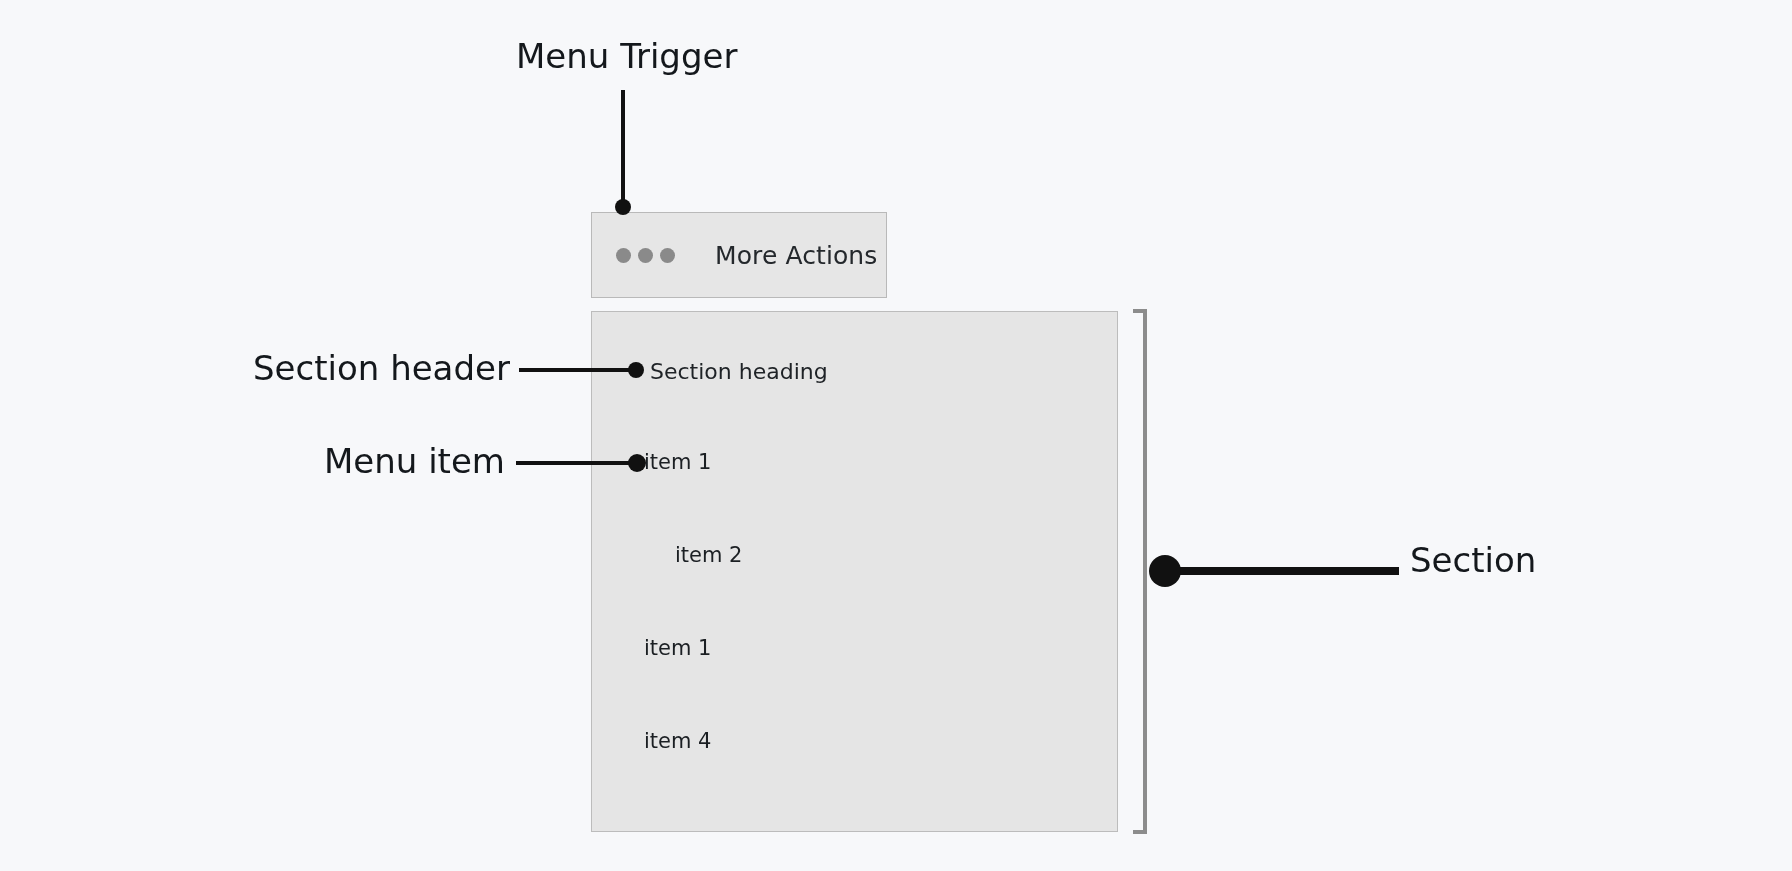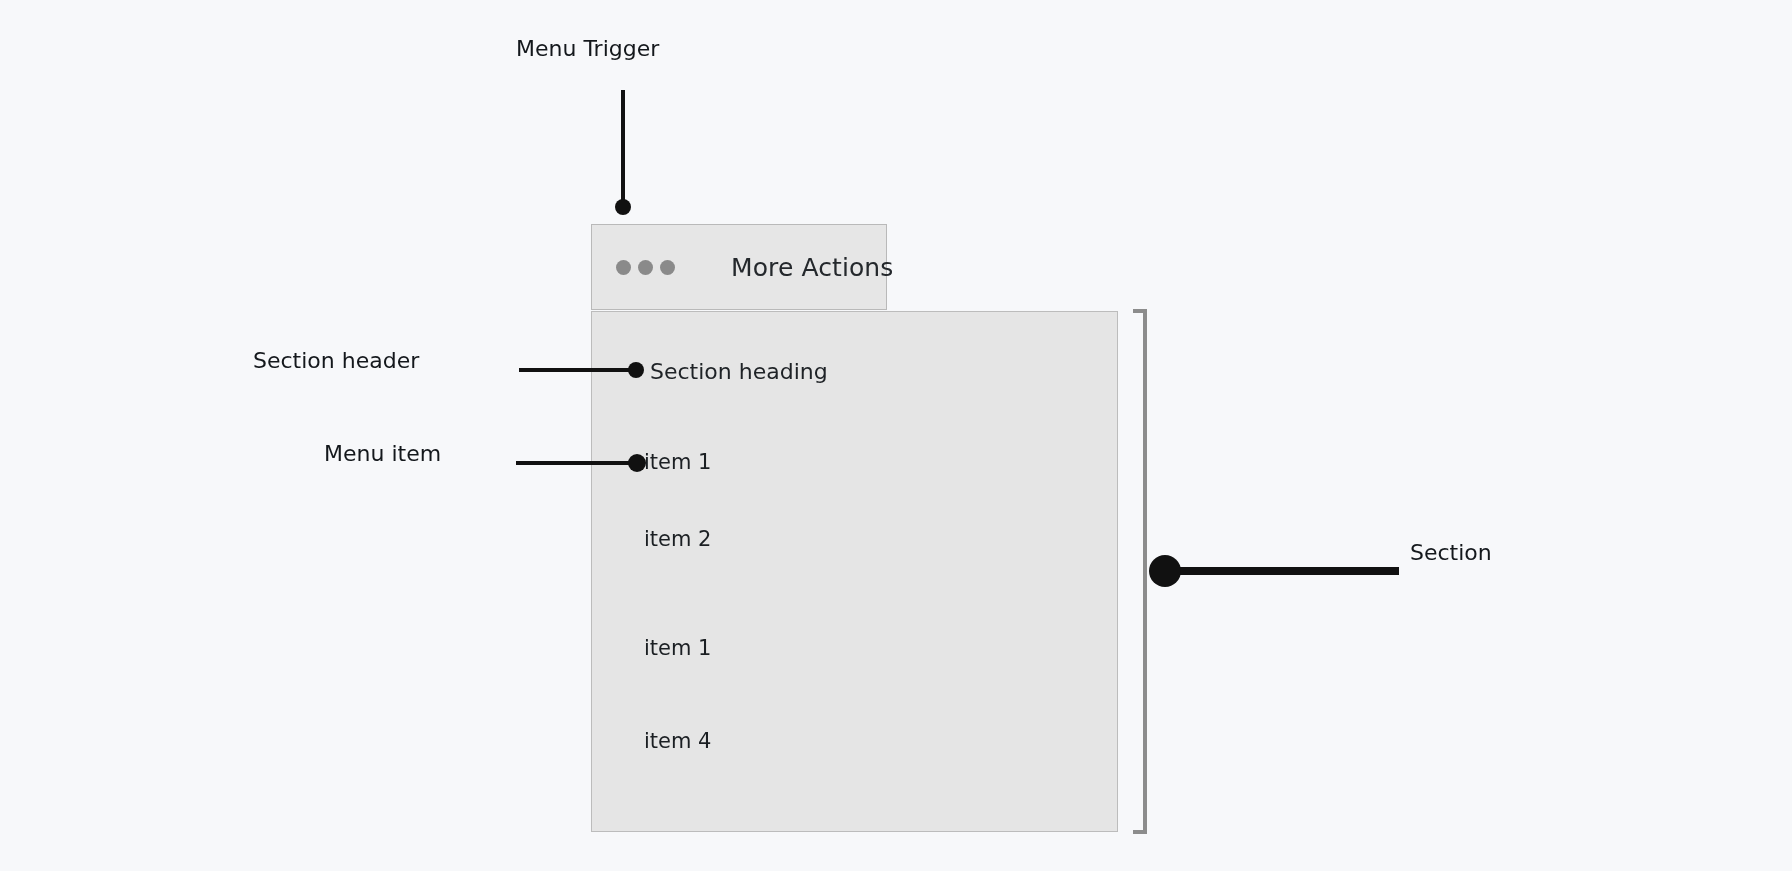--- a/index.html
+++ b/index.html
@@ -20,30 +20,30 @@
     position: absolute;
     inset: 0;
     width: 1792px;
     height: 871px;
   }
 
   
   .menu-trigger {
     position: absolute;
     left: 591px;
-    top: 224px;
+    top: 212px;
     width: 296px;
     height: 86px;
     background: #e6e6e6;
     border: 1px solid #b9b9b9;
     box-sizing: border-box;
     display: flex;
     align-items: center;
     padding-left: 24px;
-    gap: 16px;
+    gap: 0;
   }
   .dots {
     display: flex;
     align-items: center;
     gap: 7px;
     margin-right: 40px;
   }
   .dots i {
     display: block;
     width: 15px;
@@ -78,36 +78,36 @@
     white-space: nowrap;
   }
   .menu-item {
     position: absolute;
     left: 52px;
     font-size: 21px;
     color: #1b1f23;
     white-space: nowrap;
   }
   .menu-item.i1 { top: 138px; }
-  .menu-item.i2 { top: 215px; }
+  .menu-item.i2 { top: 231px; margin-left: 31px; }
   .menu-item.i3 { top: 324px; }
   .menu-item.i4 { top: 417px; text-align: center; }
 
   
   .annotations {
     position: absolute;
     left: 0;
     top: 0;
     width: 1792px;
     height: 871px;
     pointer-events: none;
   }
   .anno-label {
     position: absolute;
-    font-size: 22px;
+    font-size: 34px;
     color: #14181c;
     white-space: nowrap;
   }
   .anno-label.menu-trigger-anno { left: 516px; top: 36px; }
   .anno-label.section-header-anno { left: 253px; top: 348px; }
   .anno-label.menu-item-anno { left: 324px; top: 441px; }
   .anno-label.section-anno { left: 1410px; top: 540px; }
 </style>
 </head>
 <body>

